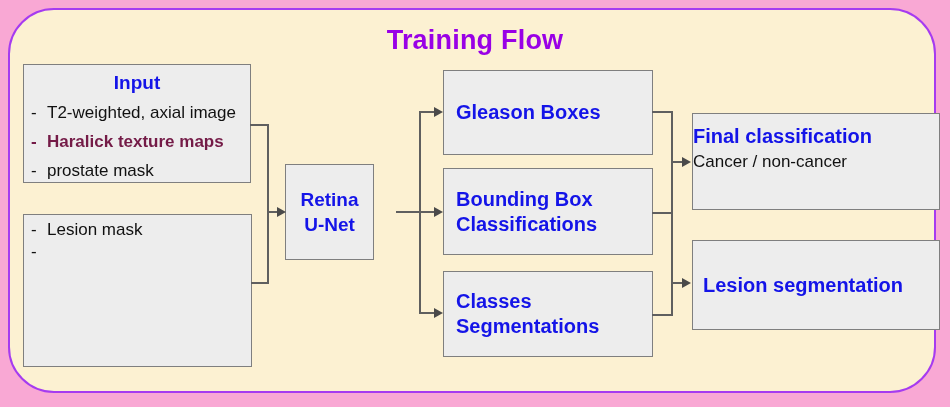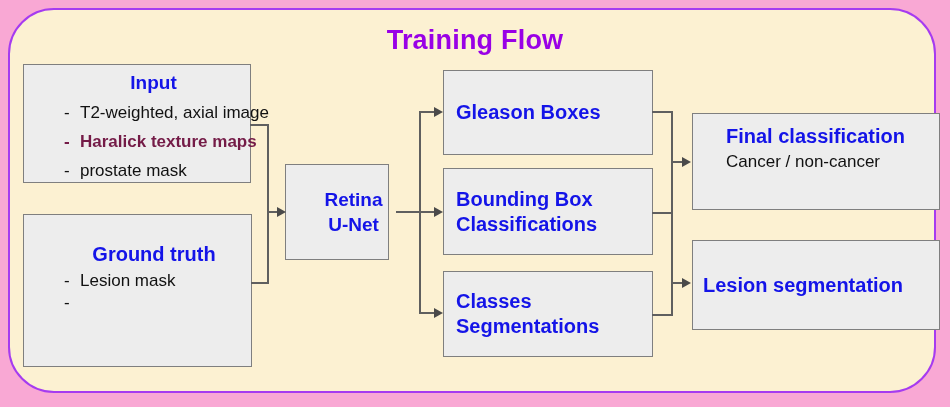--- a/index.html
+++ b/index.html
@@ -21,21 +21,21 @@
     position:absolute;left:8px;top:8px;width:928px;height:385px;
     background:var(--cream);border:2px solid var(--frame-purple);border-radius:46px;
     box-sizing:border-box;
   }
   .diagram-title{
     position:absolute;left:0;right:0;top:25px;text-align:center;
     font-size:27px;font-weight:bold;color:var(--title-purple);letter-spacing:0.2px;
   }
   .node{
     position:absolute;background:var(--node-gray);
-    border:1.5px solid var(--node-border);box-sizing:border-box;padding-left:33px;
+    border:1.5px solid var(--node-border);box-sizing:border-box;
   }
   .node-title{color:var(--accent-blue);font-weight:bold;font-size:19px;text-align:center;}
   .big-label{color:var(--accent-blue);font-weight:bold;font-size:20px;line-height:25px;}
   
   .in-title{margin-top:7px;}
   .gt-title{margin-top:28px;font-size:20px;}
   .items{margin-top:4px;}
   .row{display:flex;align-items:flex-start;}
   .dash{width:16px;padding-left:7px;flex:none;font-size:17px;color:#111;}
   .itxt{font-size:17px;color:#111;}
@@ -81,33 +81,32 @@
         <span class="itxt maroon">Haralick texture maps</span>
       </div>
       <div class="row">
         <span class="dash">-</span>
         <span class="itxt">prostate mask</span>
       </div>
     </div>
   </div>
 
   <div class="node gt-box" style="left:23px;top:214px;width:229px;height:153px;">
-    <div class="node-title gt-title">Ground truth</div>
     <div class="items">
       <div class="row">
         <span class="dash">-</span>
         <span class="itxt">Lesion mask</span>
       </div>
       <div class="row">
         <span class="dash">-</span>
       </div>
     </div>
   </div>
 
-  <div class="node center-node" style="left:285px;top:164px;width:104px;height:96px;">
+  <div class="node center-node" style="left:285px;top:164px;width:89px;height:96px;">
     <div class="big-label" style="font-size:19px;width:80px;">Retina U-Net</div>
   </div>
 
   <div class="node left-node" style="left:443px;top:70px;width:210px;height:85px;">
     <div class="big-label nowrap">Gleason Boxes</div>
   </div>
 
   <div class="node left-node" style="left:443px;top:168px;width:210px;height:87px;">
     <div class="big-label" style="width:165px;">Bounding Box Classifications</div>
   </div>

